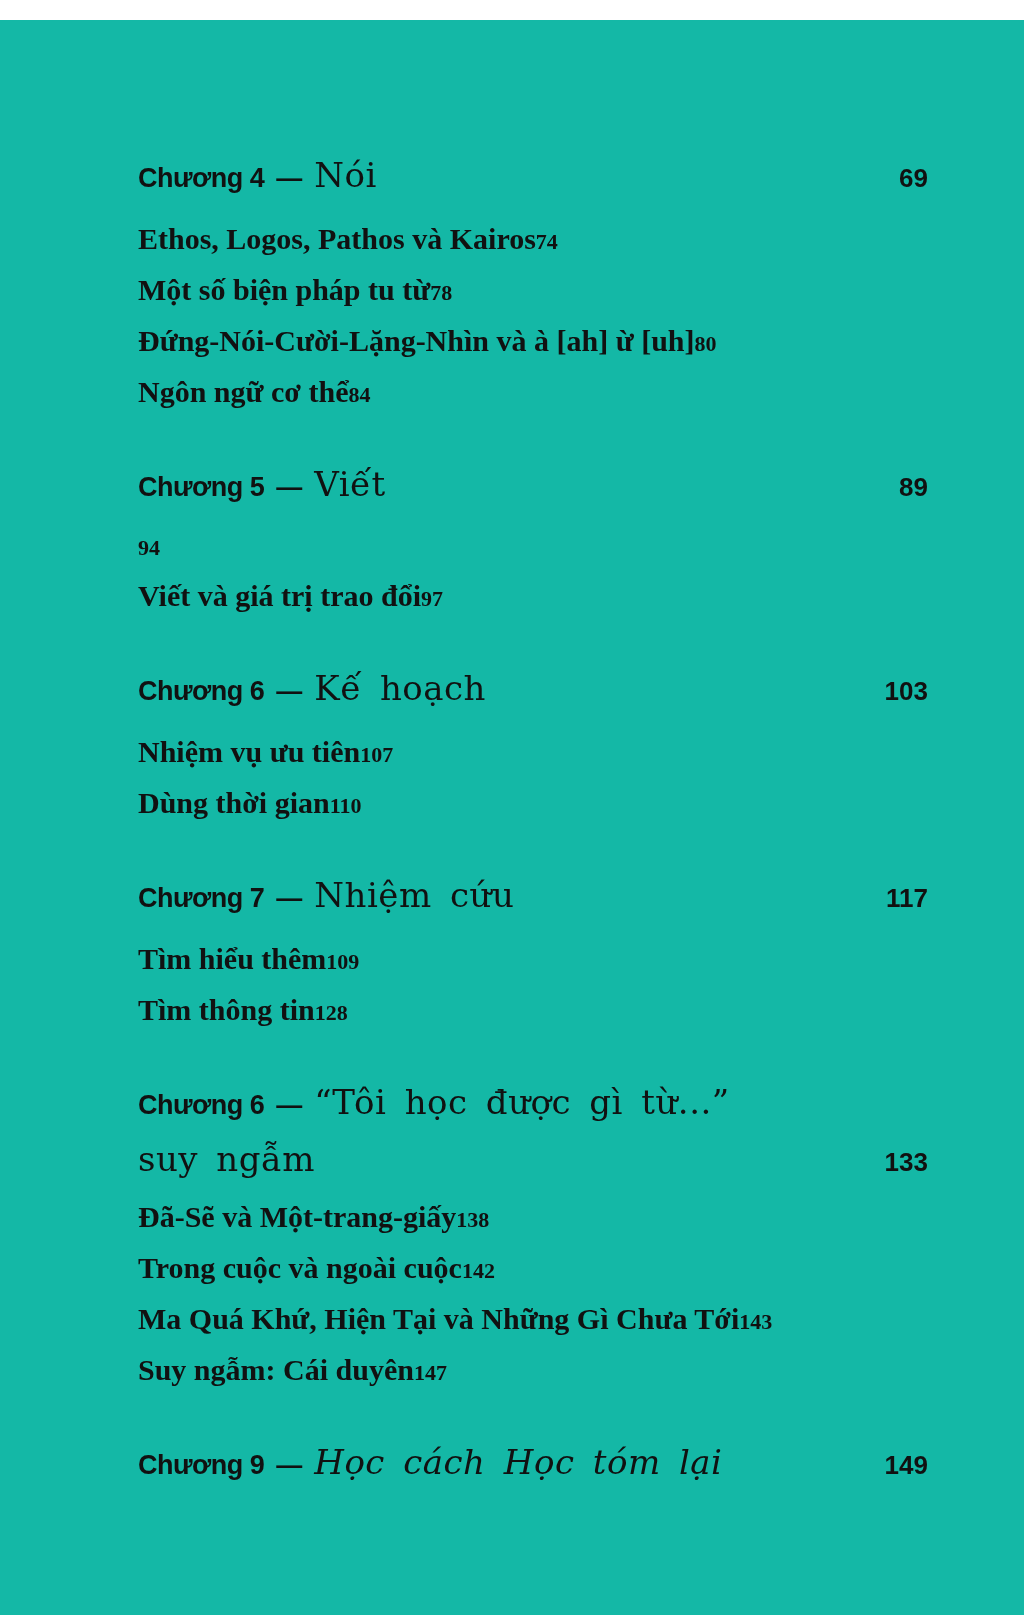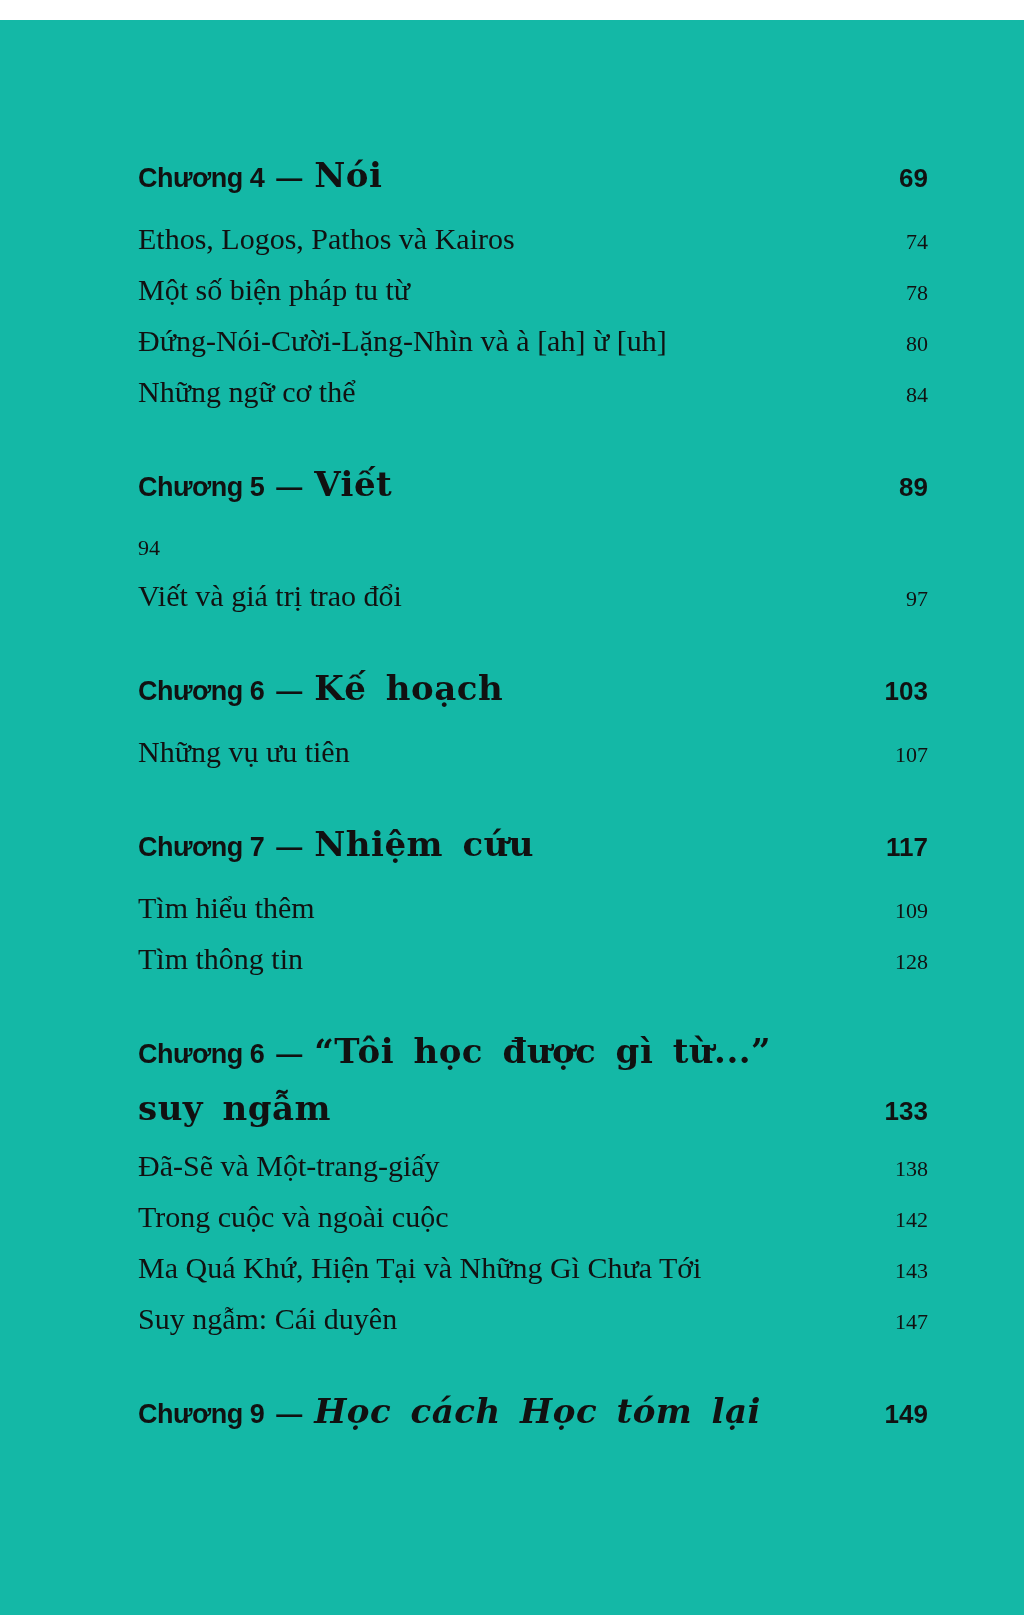--- a/index.html
+++ b/index.html
@@ -52,21 +52,21 @@
     font-stretch: condensed;
   }
   .chapter-dash {
     font-family: "Liberation Sans", sans-serif;
     font-weight: 600;
     font-size: 26px;
     padding: 0 12px;
   }
   .chapter-title {
     font-family: "DejaVu Serif", serif;
-    font-weight: 700;
+    font-weight: 400;
     font-size: 34px;
     letter-spacing: 0.5px;
     word-spacing: 7px;
   }
   .chapter-title.italic {
     font-style: italic;
   }
   .chapter-page {
     font-family: "Liberation Sans", sans-serif;
     font-weight: 700;
@@ -76,24 +76,24 @@
   .chapter-row2 {
     display: flex;
     justify-content: space-between;
     align-items: baseline;
     line-height: 46px;
     margin-top: -6px;
     margin-bottom: 8px;
   }
   .item-row {
     display: flex;
-    justify-content: space-between;
     align-items: baseline;
     line-height: 48px;
     white-space: nowrap;
+    font-weight: bold;
   }
   .item-label {
     font-size: 30px;
   }
   .item-page {
     font-size: 22px;
   }
 </style>
 </head>
 <body>
@@ -115,21 +115,21 @@
         </div>
         <div class="item-row">
           <span class="item-label">Một số biện pháp tu từ</span>
           <span class="item-page">78</span>
         </div>
         <div class="item-row">
           <span class="item-label">Đứng-Nói-Cười-Lặng-Nhìn và à [ah] ừ [uh]</span>
           <span class="item-page">80</span>
         </div>
         <div class="item-row">
-          <span class="item-label">Những ngữ cơ thể</span>
+          <span class="item-label">Ngôn ngữ cơ thể</span>
           <span class="item-page">84</span>
         </div>
       </div>
       <div class="section">
         <div class="chapter-row">
           <span class="chapter-left">
             <span class="chapter-label">Chương 5</span>
             <span class="chapter-dash">—</span>
             <span class="chapter-title">Viết</span>
           </span>
@@ -146,22 +146,26 @@
       <div class="section">
         <div class="chapter-row">
           <span class="chapter-left">
             <span class="chapter-label">Chương 6</span>
             <span class="chapter-dash">—</span>
             <span class="chapter-title">Kế hoạch</span>
           </span>
           <span class="chapter-page">103</span>
         </div>
         <div class="item-row">
-          <span class="item-label">Những vụ ưu tiên</span>
+          <span class="item-label">Nhiệm vụ ưu tiên</span>
           <span class="item-page">107</span>
+        </div>
+        <div class="item-row">
+          <span class="item-label">Dùng thời gian</span>
+          <span class="item-page">110</span>
         </div>
       </div>
       <div class="section">
         <div class="chapter-row">
           <span class="chapter-left">
             <span class="chapter-label">Chương 7</span>
             <span class="chapter-dash">—</span>
             <span class="chapter-title">Nhiệm cứu</span>
           </span>
           <span class="chapter-page">117</span>

